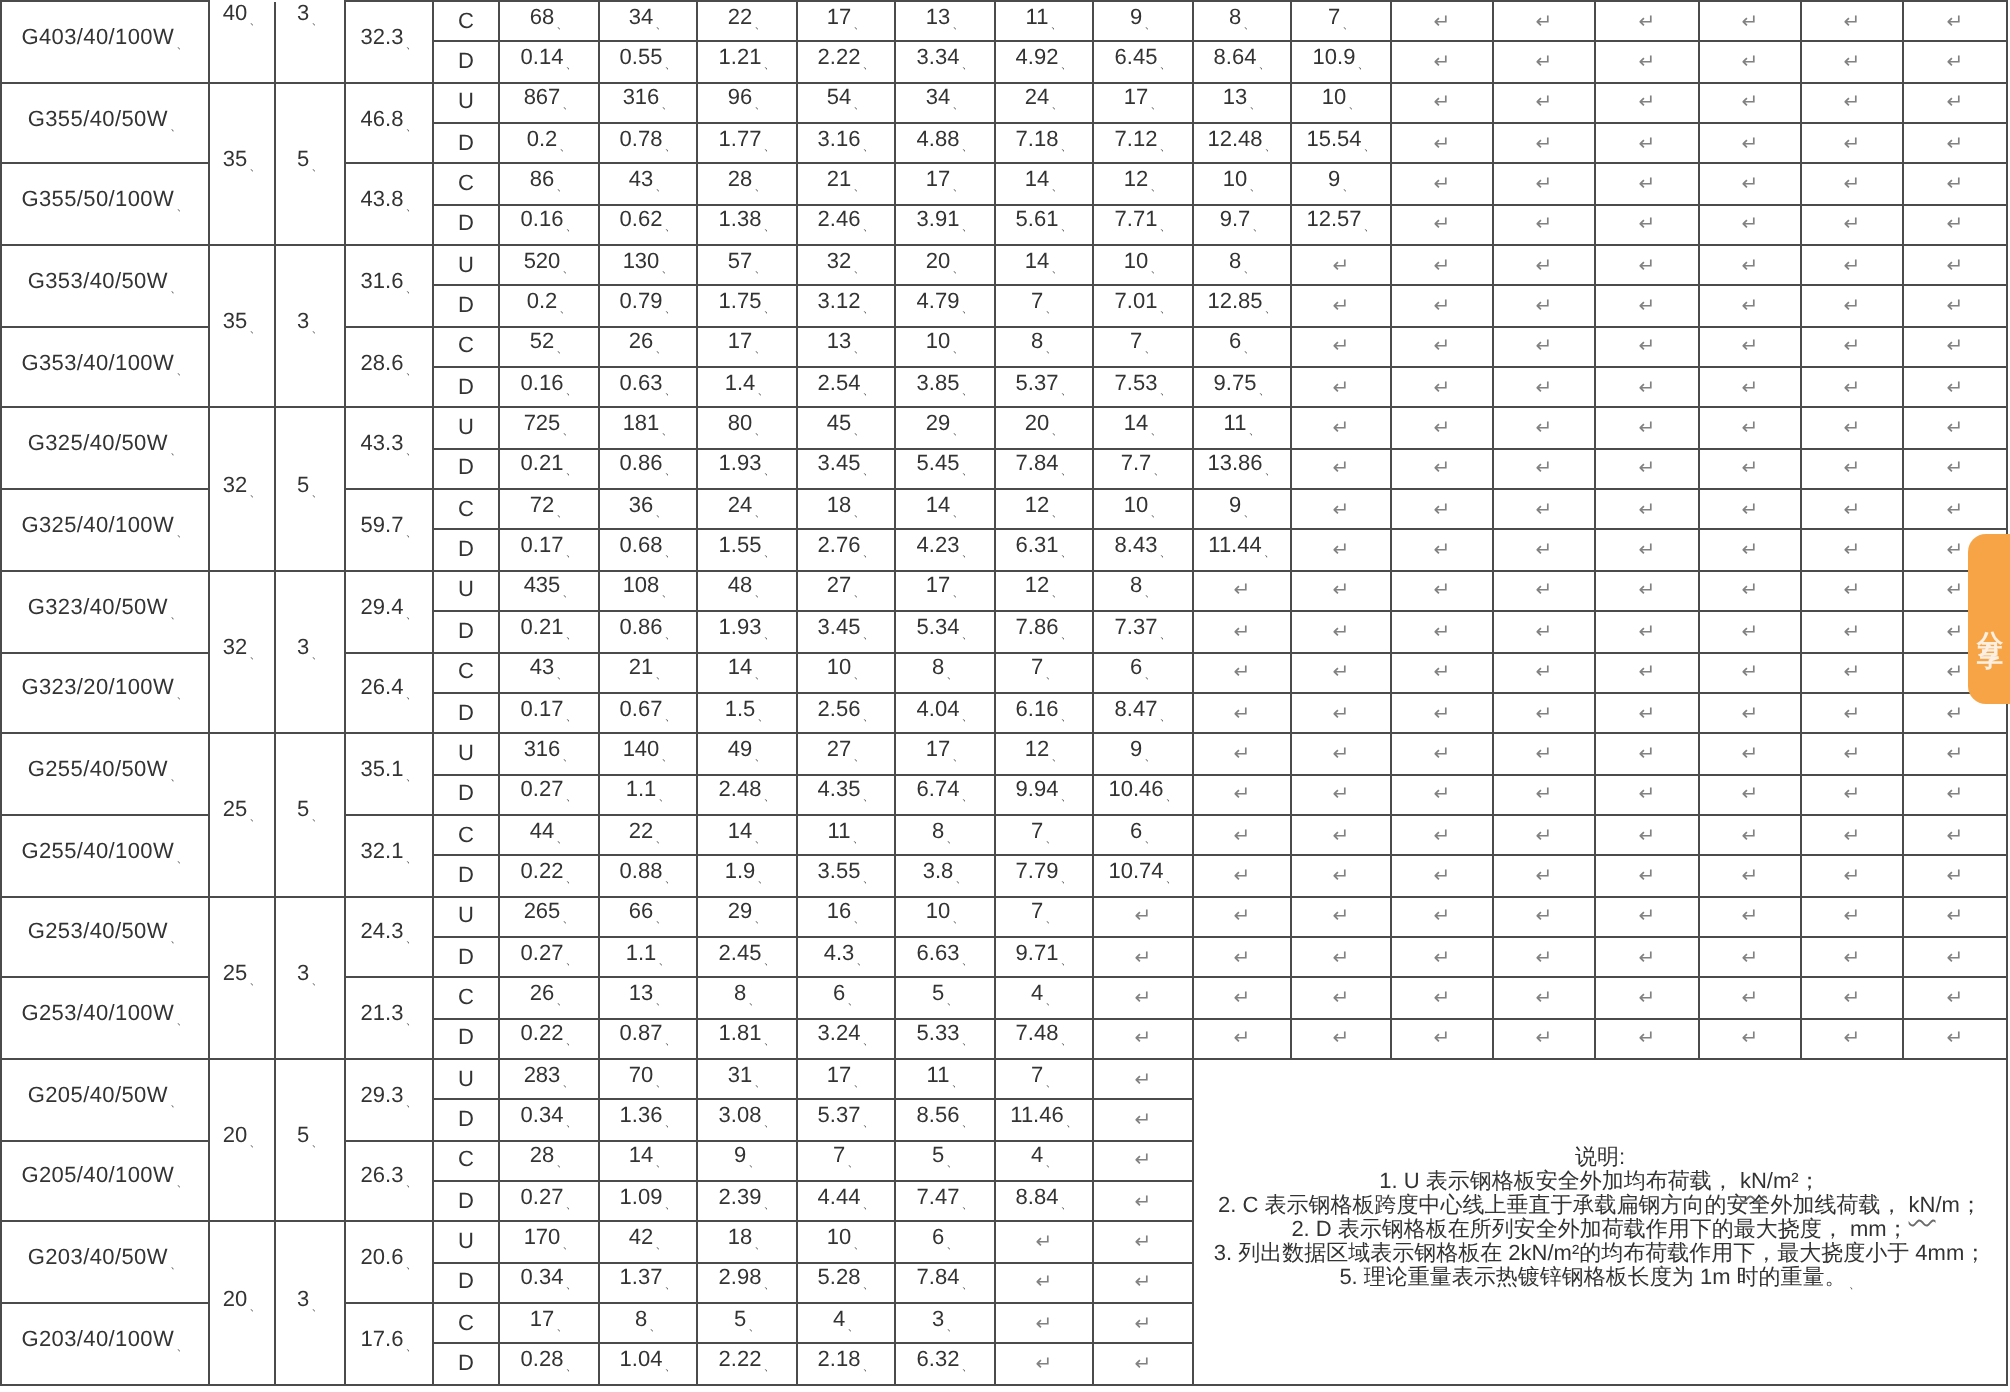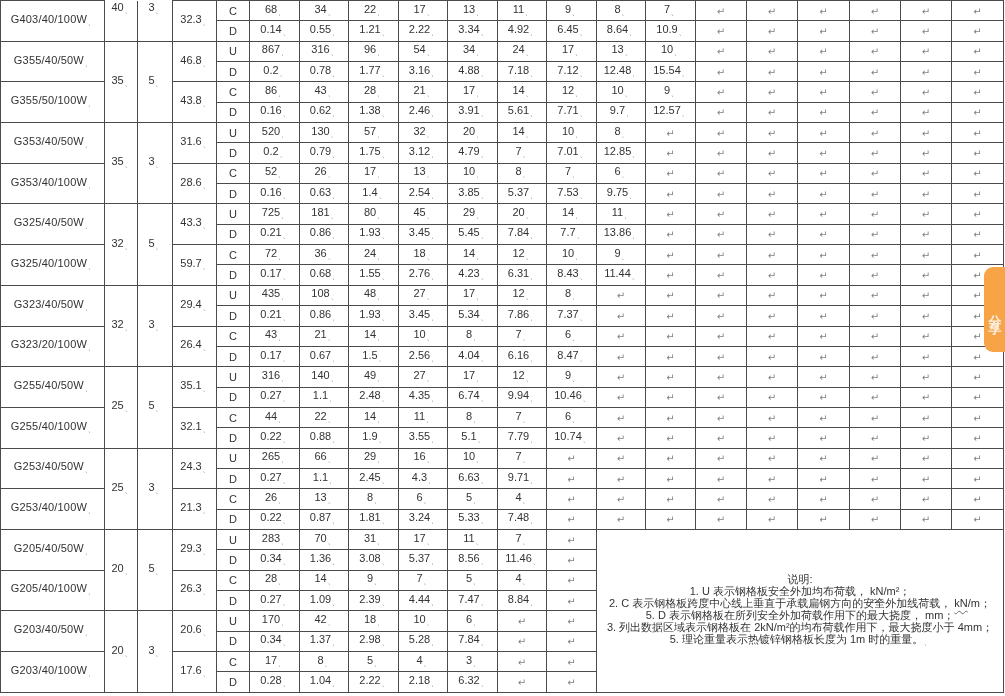--- a/index.html
+++ b/index.html
@@ -471,21 +471,21 @@
           <td class="empty"><span class="pil">↵</span></td>
           <td class="empty"><span class="pil">↵</span></td>
           <td class="empty"><span class="pil">↵</span></td>
         </tr>
         <tr>
           <td class="letter"><span>D</span></td>
           <td class="val"><span>0.22</span><span class="mark">、</span></td>
           <td class="val"><span>0.88</span><span class="mark">、</span></td>
           <td class="val"><span>1.9</span><span class="mark">、</span></td>
           <td class="val"><span>3.55</span><span class="mark">、</span></td>
-          <td class="val"><span>5.1</span><span class="mark">、</span></td>
+          <td class="val"><span>3.8</span><span class="mark">、</span></td>
           <td class="val"><span>7.79</span><span class="mark">、</span></td>
           <td class="val"><span>10.74</span><span class="mark">、</span></td>
           <td class="empty"><span class="pil">↵</span></td>
           <td class="empty"><span class="pil">↵</span></td>
           <td class="empty"><span class="pil">↵</span></td>
           <td class="empty"><span class="pil">↵</span></td>
           <td class="empty"><span class="pil">↵</span></td>
           <td class="empty"><span class="pil">↵</span></td>
           <td class="empty"><span class="pil">↵</span></td>
           <td class="empty"><span class="pil">↵</span></td>
@@ -578,21 +578,21 @@
           <td class="val"><span>70</span><span class="mark">、</span></td>
           <td class="val"><span>31</span><span class="mark">、</span></td>
           <td class="val"><span>17</span><span class="mark">、</span></td>
           <td class="val"><span>11</span><span class="mark">、</span></td>
           <td class="val"><span>7</span><span class="mark">、</span></td>
           <td class="empty"><span class="pil">↵</span></td>
           <td class="notes" rowspan="8" colspan="8">
             <div class="note-line">说明:</div>
             <div class="note-line"><span>1. U 表示钢格板安全外加均布荷载， </span><span class="wavy">kN</span><span>/m²；</span></div>
             <div class="note-line"><span>2. C 表示钢格板跨度中心线上垂直于承载扁钢方向的安全外加线荷载， </span><span class="wavy">kN</span><span>/m；</span></div>
-            <div class="note-line"><span>5. D 表示钢格板在所列安全外加荷载作用下的最大挠度， mm；</span></div>
+            <div class="note-line"><span>2. D 表示钢格板在所列安全外加荷载作用下的最大挠度， mm；</span></div>
             <div class="note-line"><span>3. 列出数据区域表示钢格板在 2kN/m²的均布荷载作用下，最大挠度小于 4mm；</span></div>
             <div class="note-line"><span>5. 理论重量表示热镀锌钢格板长度为 1m 时的重量。</span><span class="mark">、</span></div>
           </td>
         </tr>
         <tr>
           <td class="letter"><span>D</span></td>
           <td class="val"><span>0.34</span><span class="mark">、</span></td>
           <td class="val"><span>1.36</span><span class="mark">、</span></td>
           <td class="val"><span>3.08</span><span class="mark">、</span></td>
           <td class="val"><span>5.37</span><span class="mark">、</span></td>

